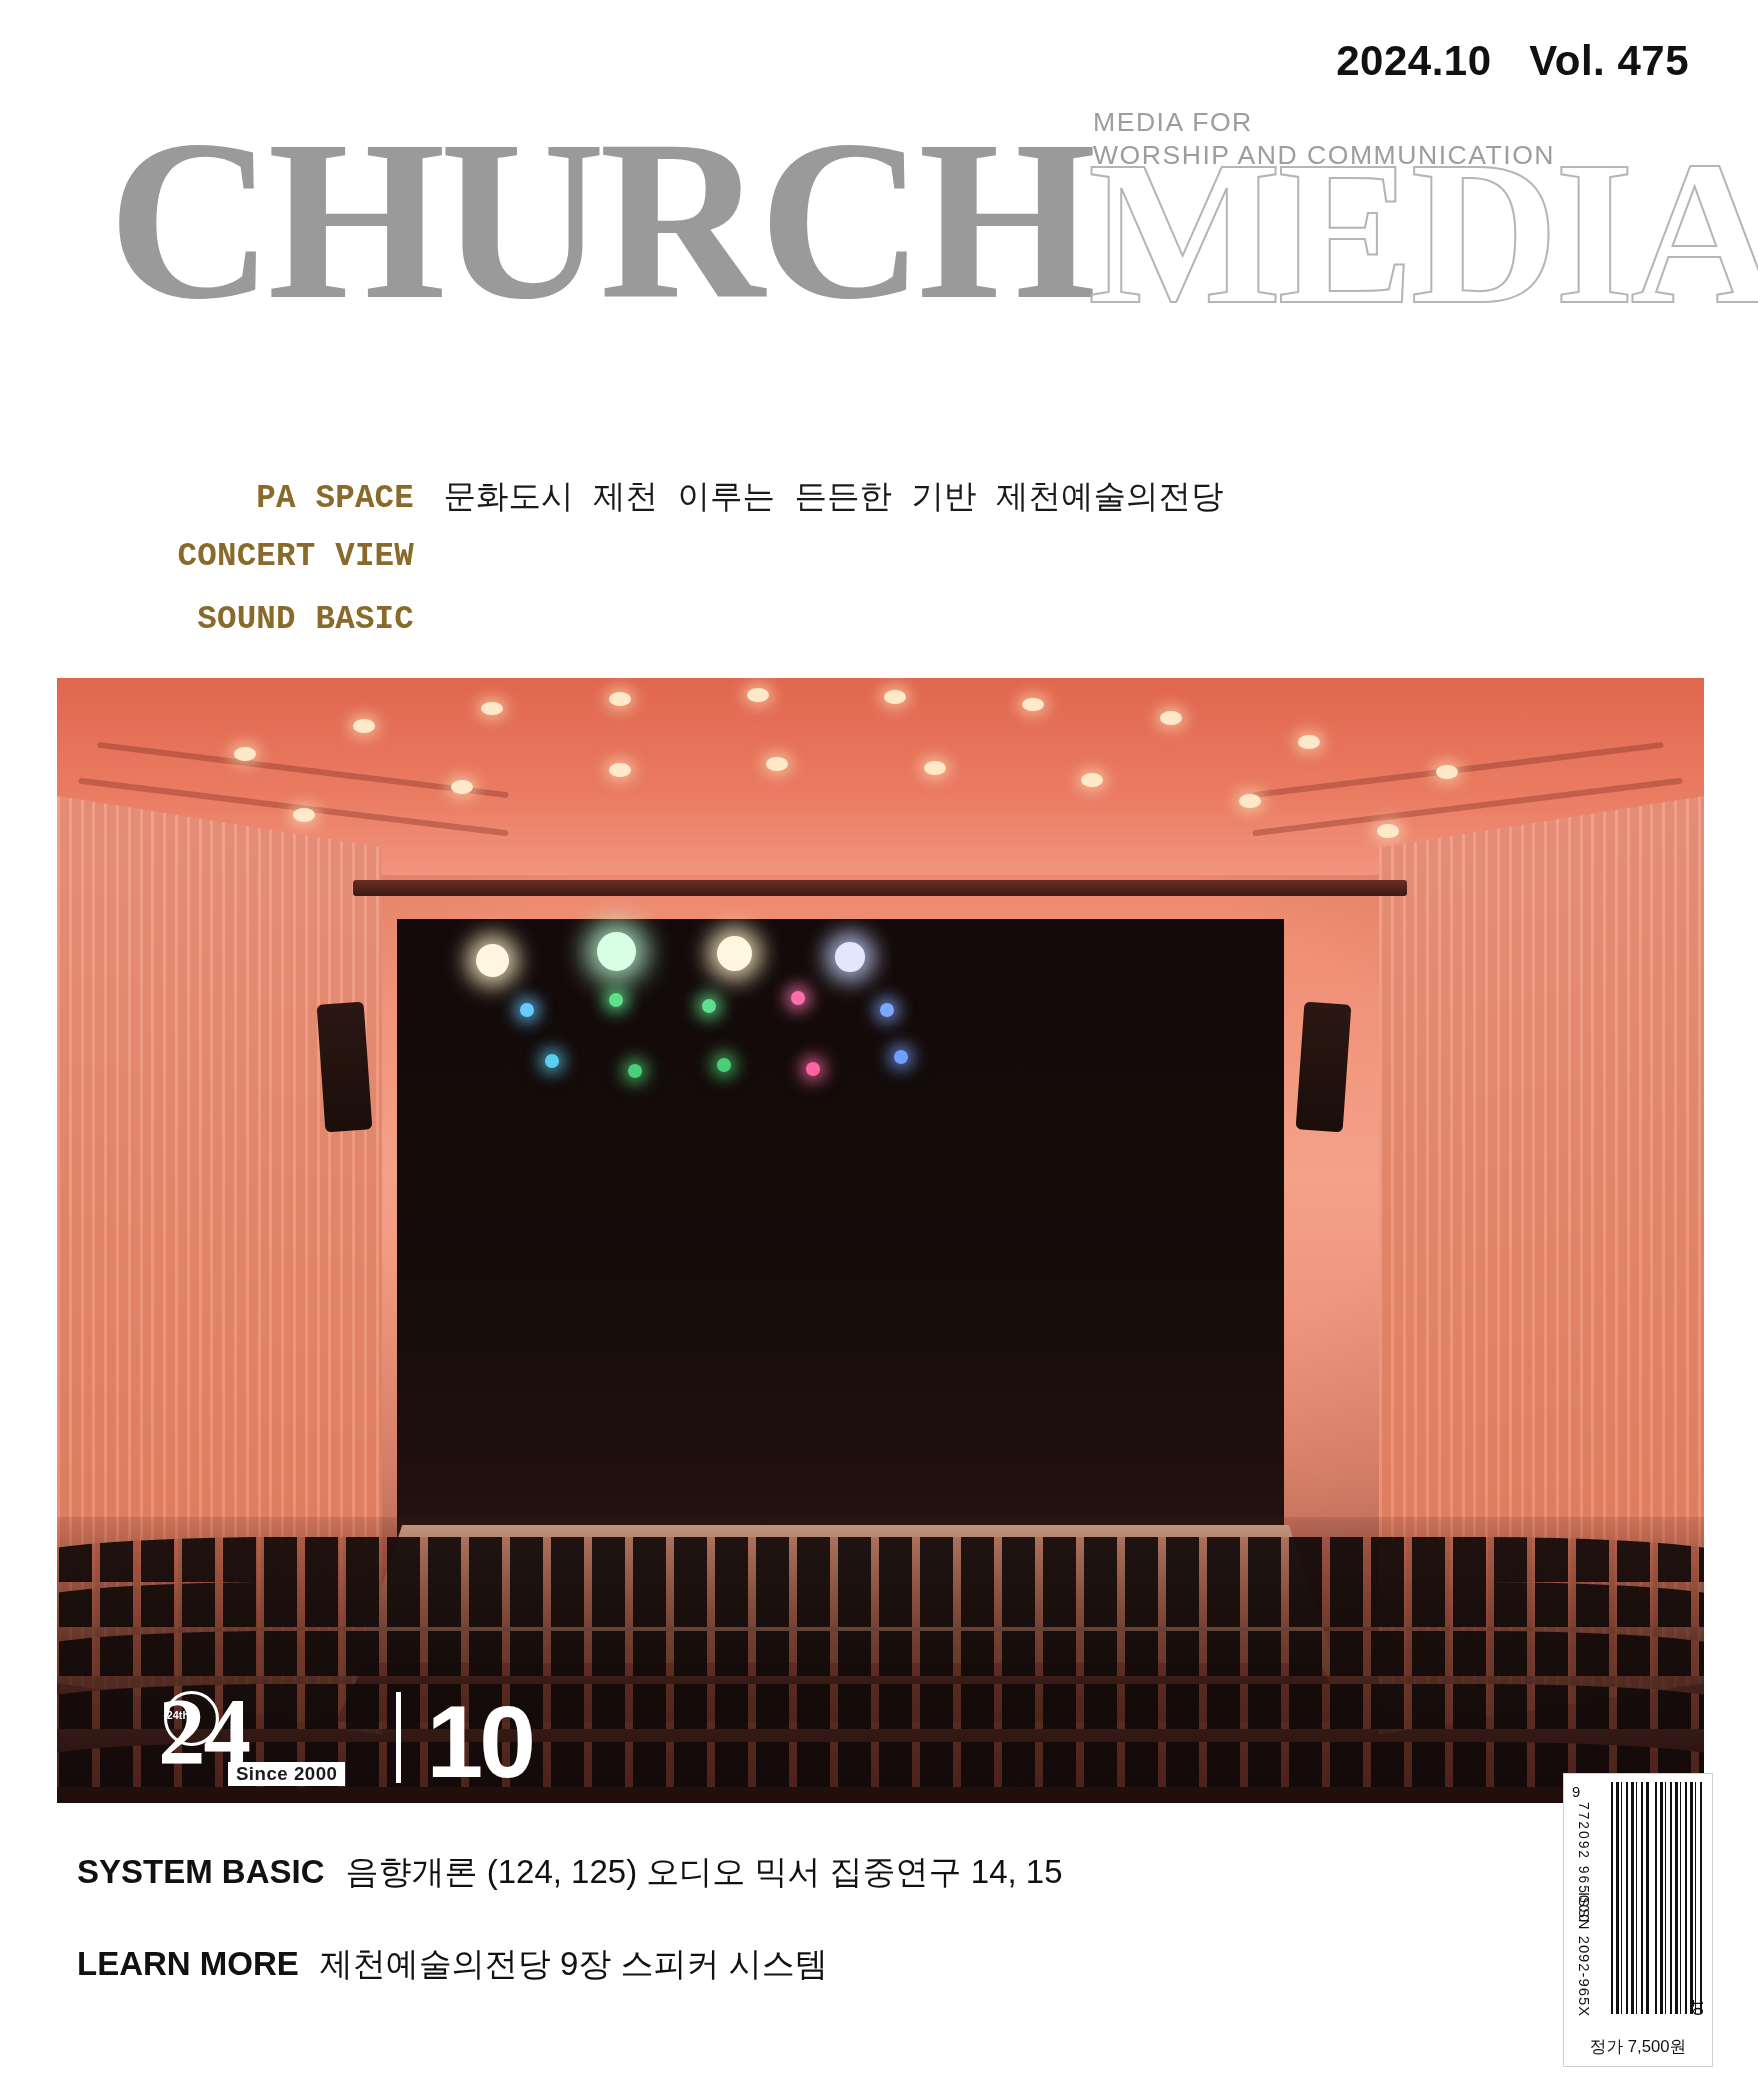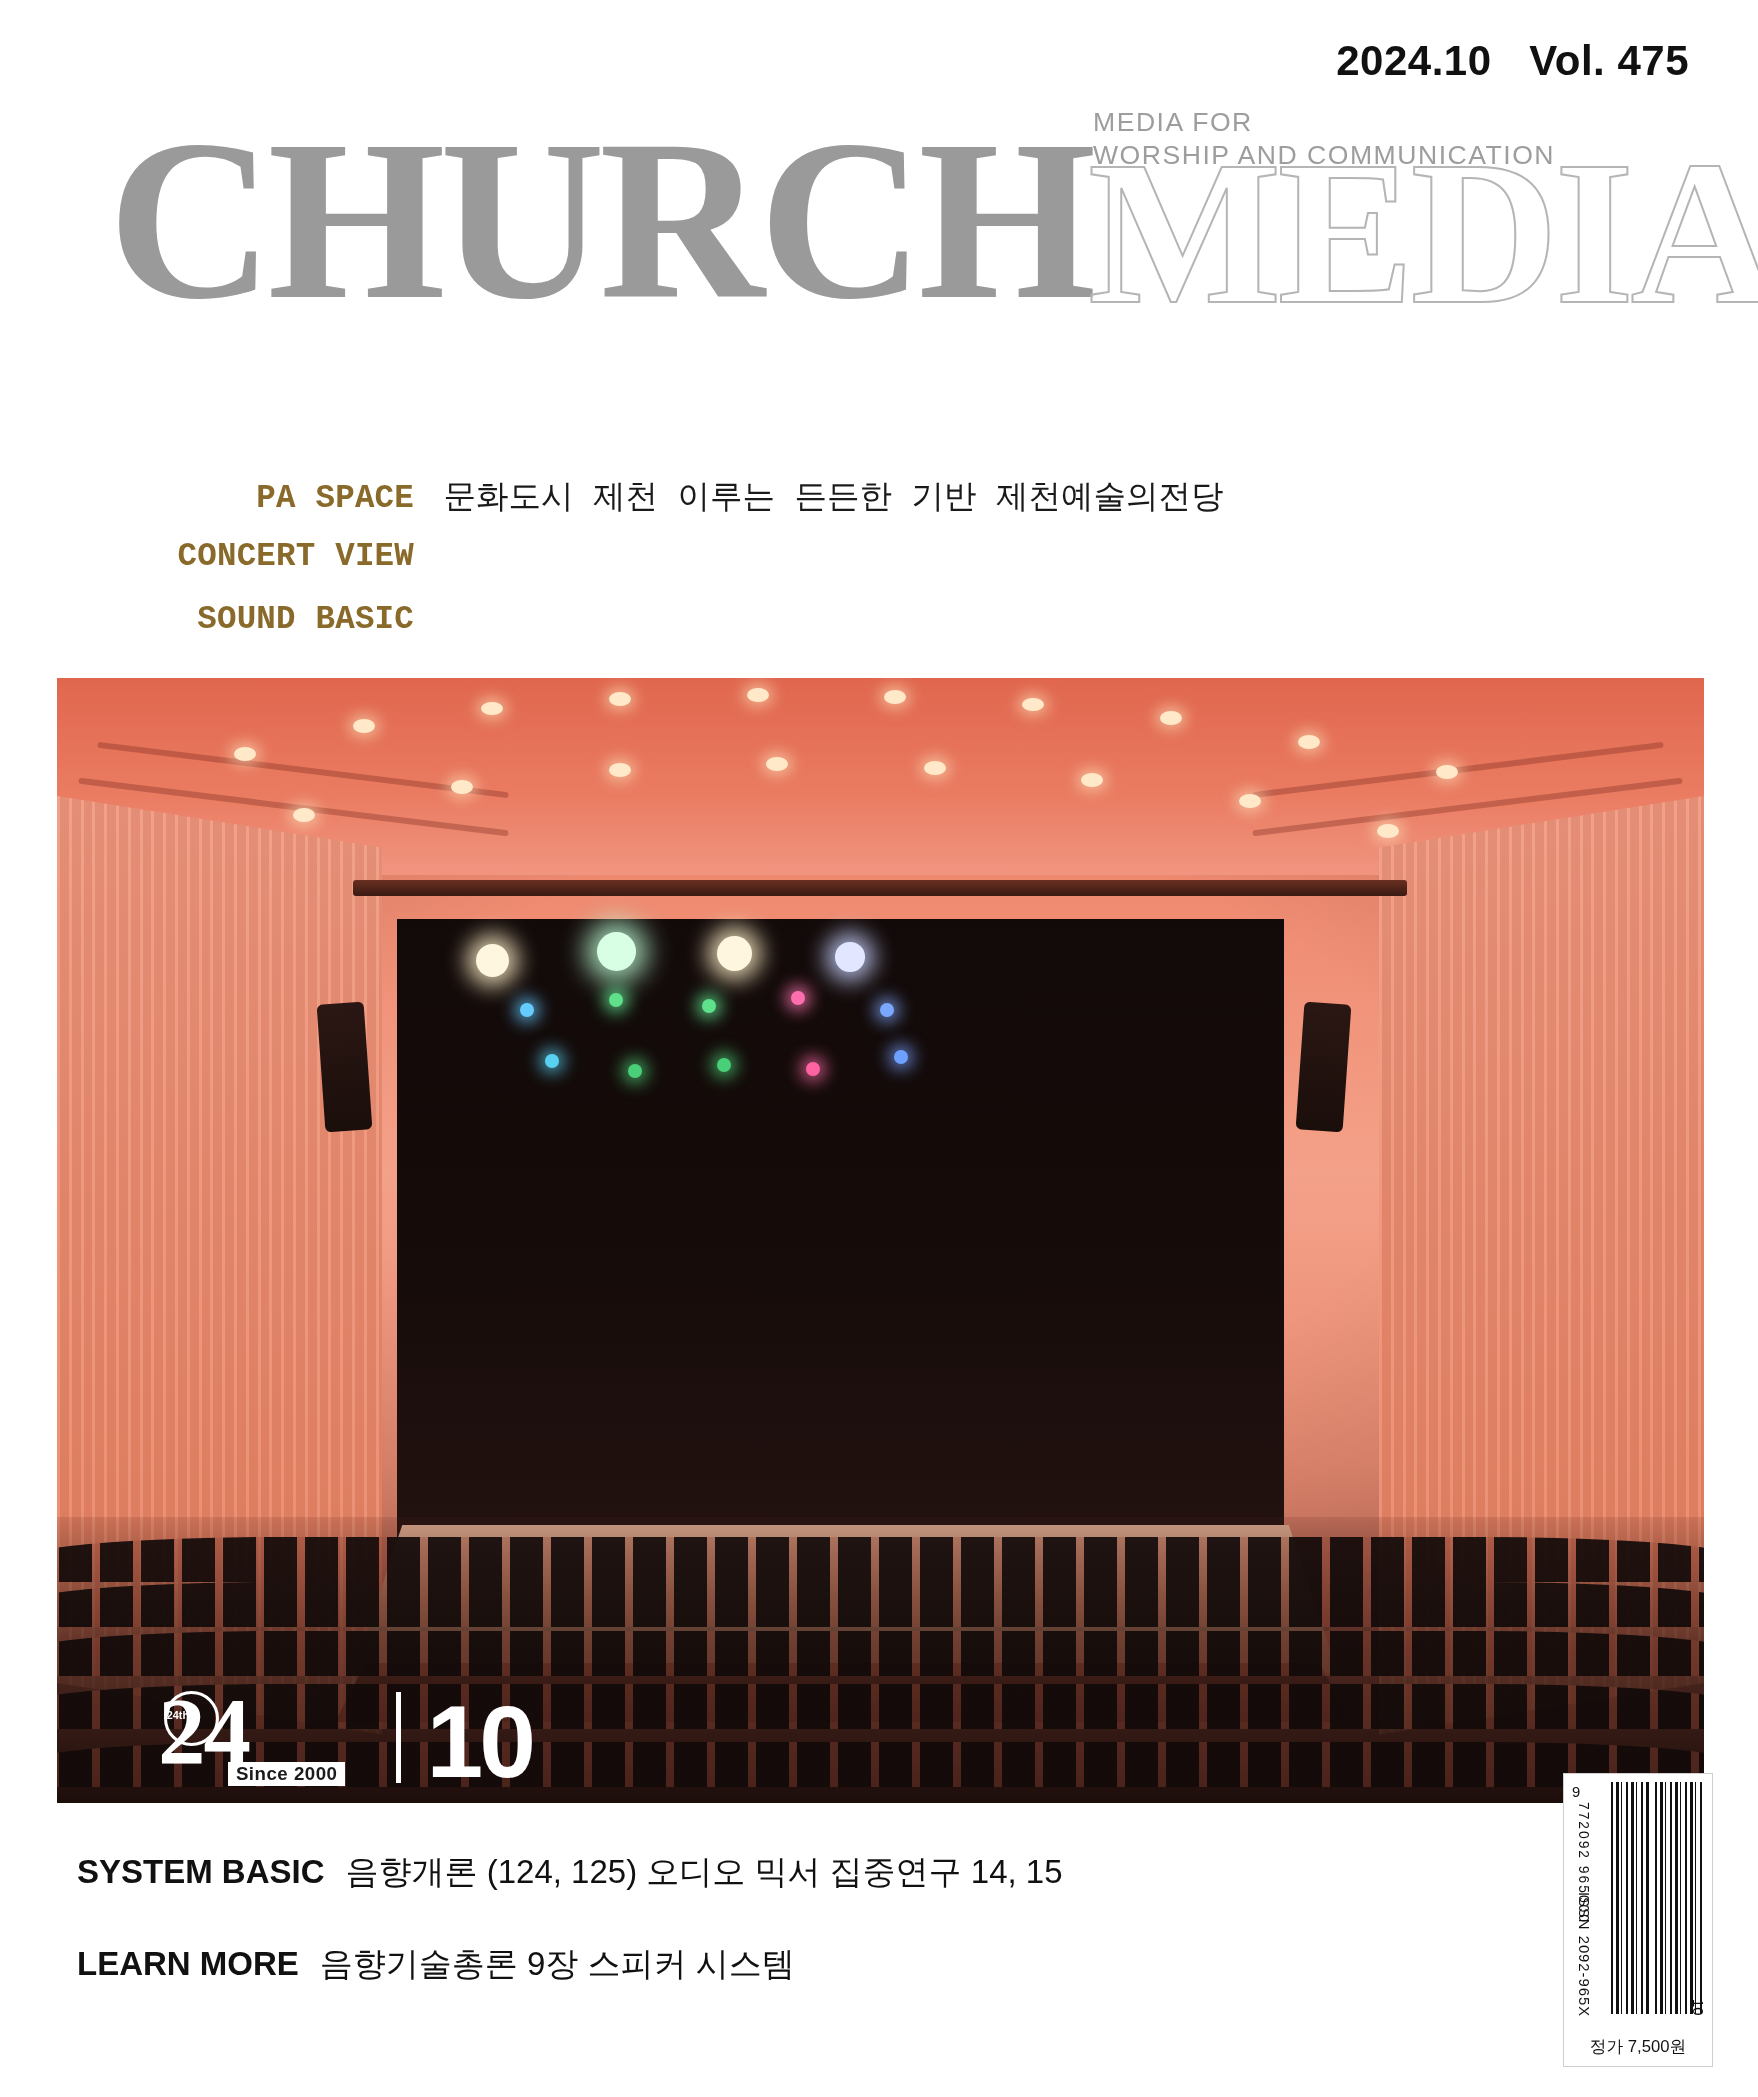--- a/index.html
+++ b/index.html
@@ -498,21 +498,21 @@
   </div>
 </div>
 
 <div class="footer-lines">
   <div class="footer-row">
     <span class="f-label">SYSTEM BASIC</span>
     <span>음향개론 (124, 125) 오디오 믹서 집중연구 14, 15</span>
   </div>
   <div class="footer-row">
     <span class="f-label">LEARN MORE</span>
-    <span>음향기술총론 9장 스피커 시스템</span>
+    <span>제천예술의전당 9장 스피커 시스템</span>
   </div>
 </div>
 
 <div class="barcode-box">
   <div class="bc-top-num">9</div>
   <div class="bc-bars"></div>
   <div class="bc-digits">772092 965000</div>
   <div class="bc-issn">ISSN 2092-965X</div>
   <div class="bc-right-num">10</div>
   <div class="bc-price">정가 7,500원</div>

